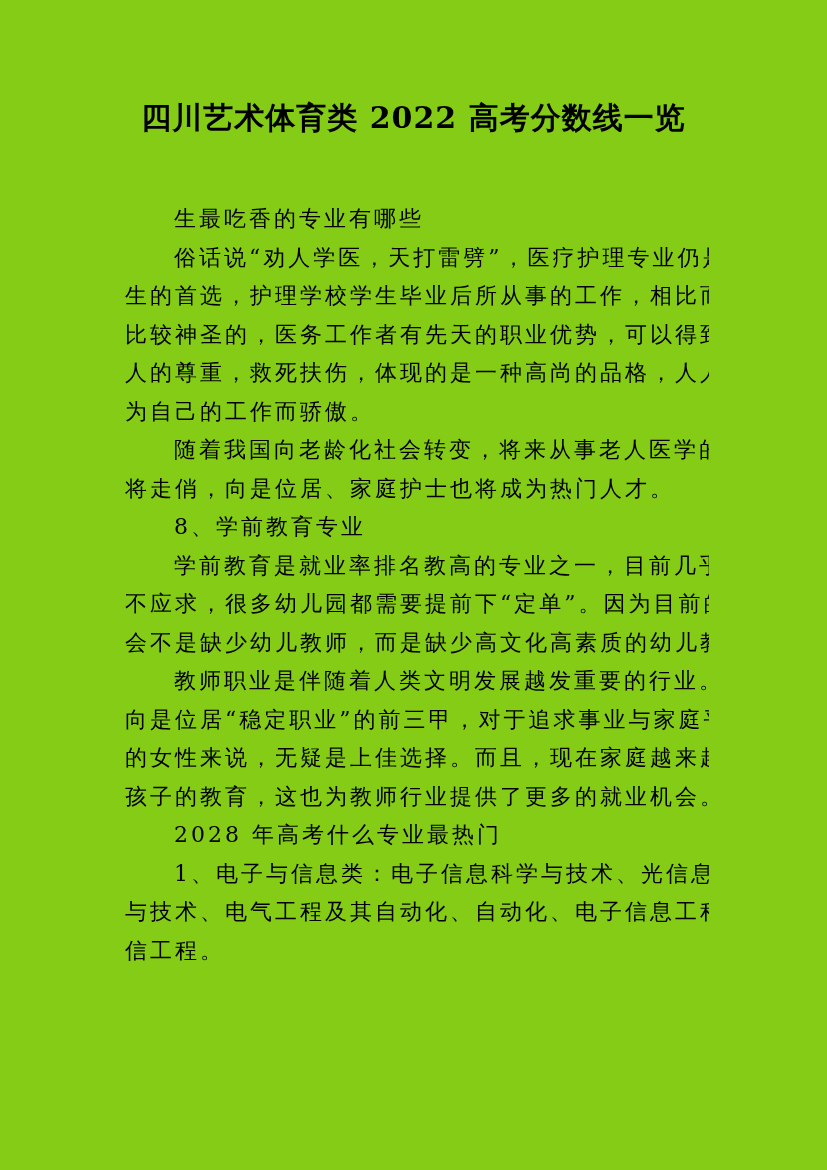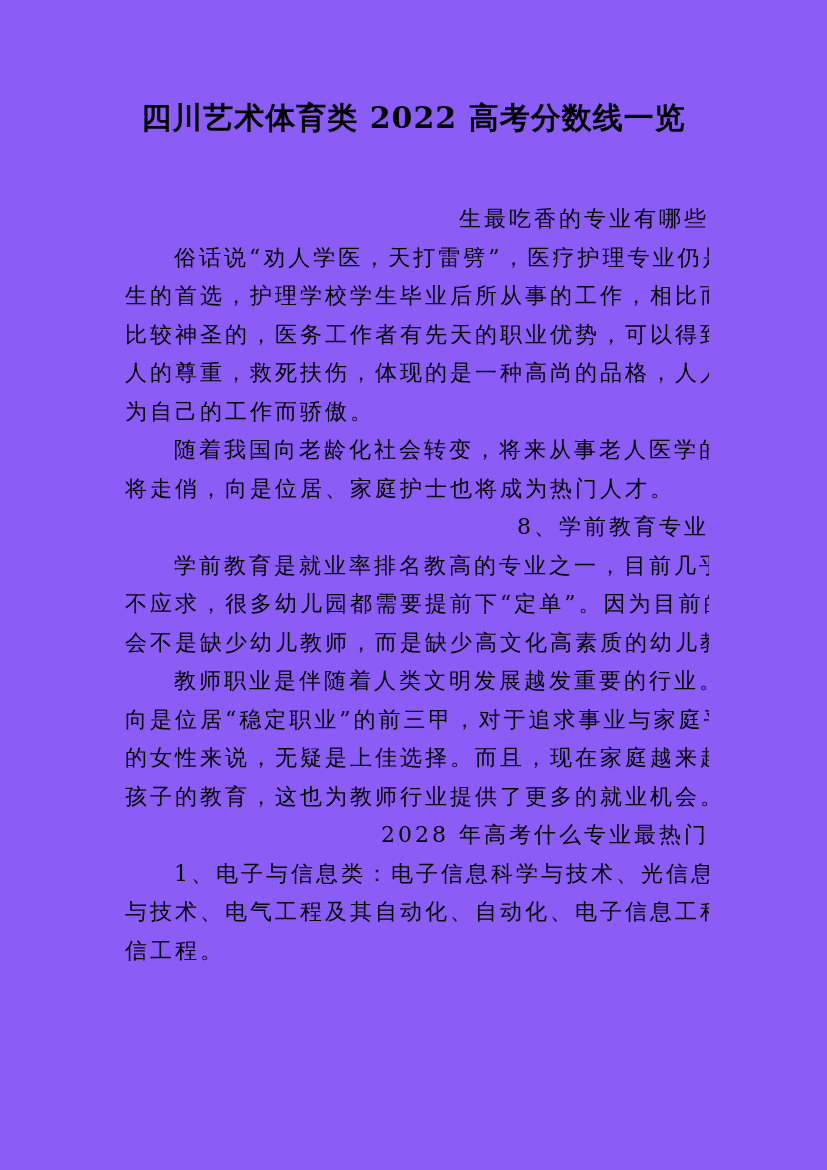--- a/index.html
+++ b/index.html
@@ -14,21 +14,21 @@
     font-family: "DejaVu Serif", "Liberation Serif", serif;
     position: relative;
     overflow: hidden;
   }
   .page {
     position: absolute;
     left: 0;
     top: 0;
     width: 827px;
     height: 1170px;
-    background: #8b5cf6;
+    background: #84cc16;
   }
   .doc-title {
     position: absolute;
     left: 0;
     top: 96px;
     width: 827px;
     margin: 0;
     text-align: center;
     font-size: 30px;
     font-weight: bold;
@@ -45,21 +45,20 @@
   .text-line {
     height: 38.5px;
     line-height: 38.5px;
     font-size: 22px;
     letter-spacing: 3px;
     white-space: nowrap;
     overflow: hidden;
   }
   .text-line.indent {
     padding-left: 49px;
-    text-align: right;
   }
 </style>
 </head>
 <body>
 
 <div class="page">
   <h1 class="doc-title">四川艺术体育类 2022 高考分数线一览</h1>
   <div class="doc-body">
       <div class="text-line indent">生最吃香的专业有哪些</div>
       <div class="text-line indent">俗话说“劝人学医，天打雷劈”，医疗护理专业仍是女</div>

